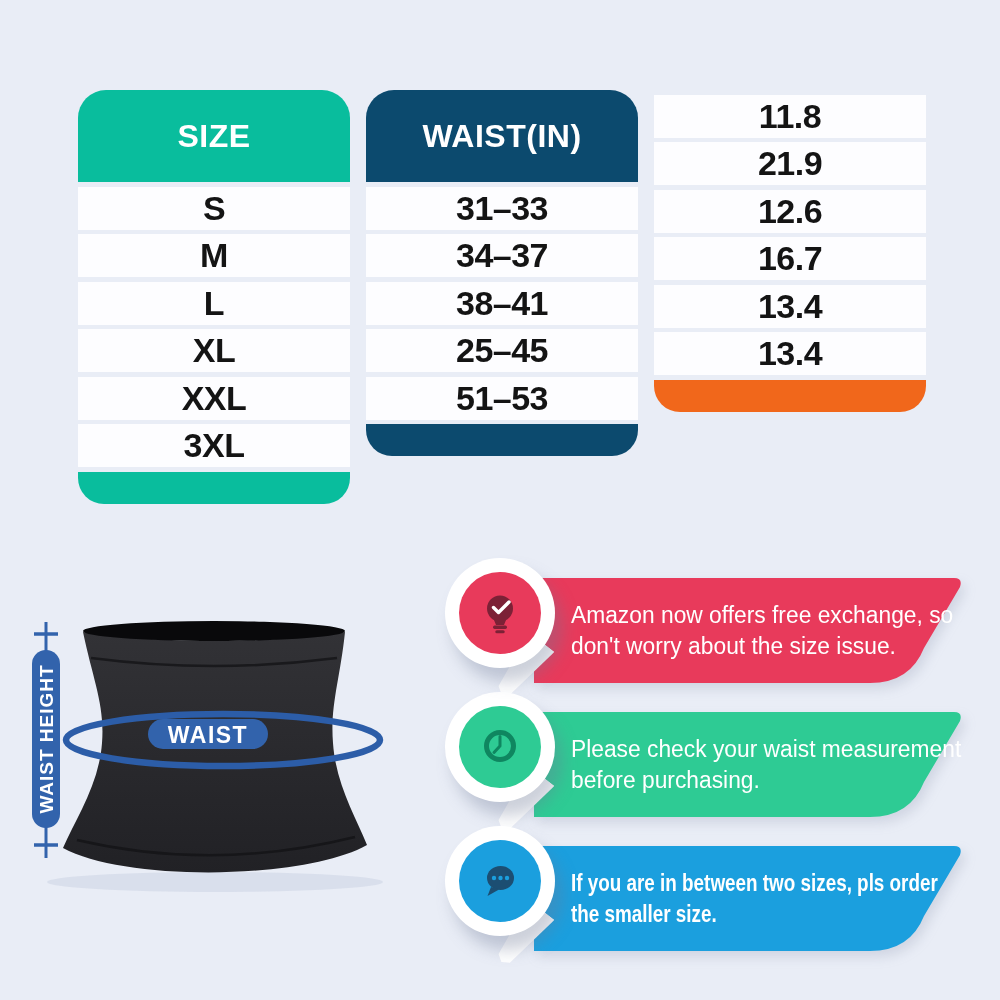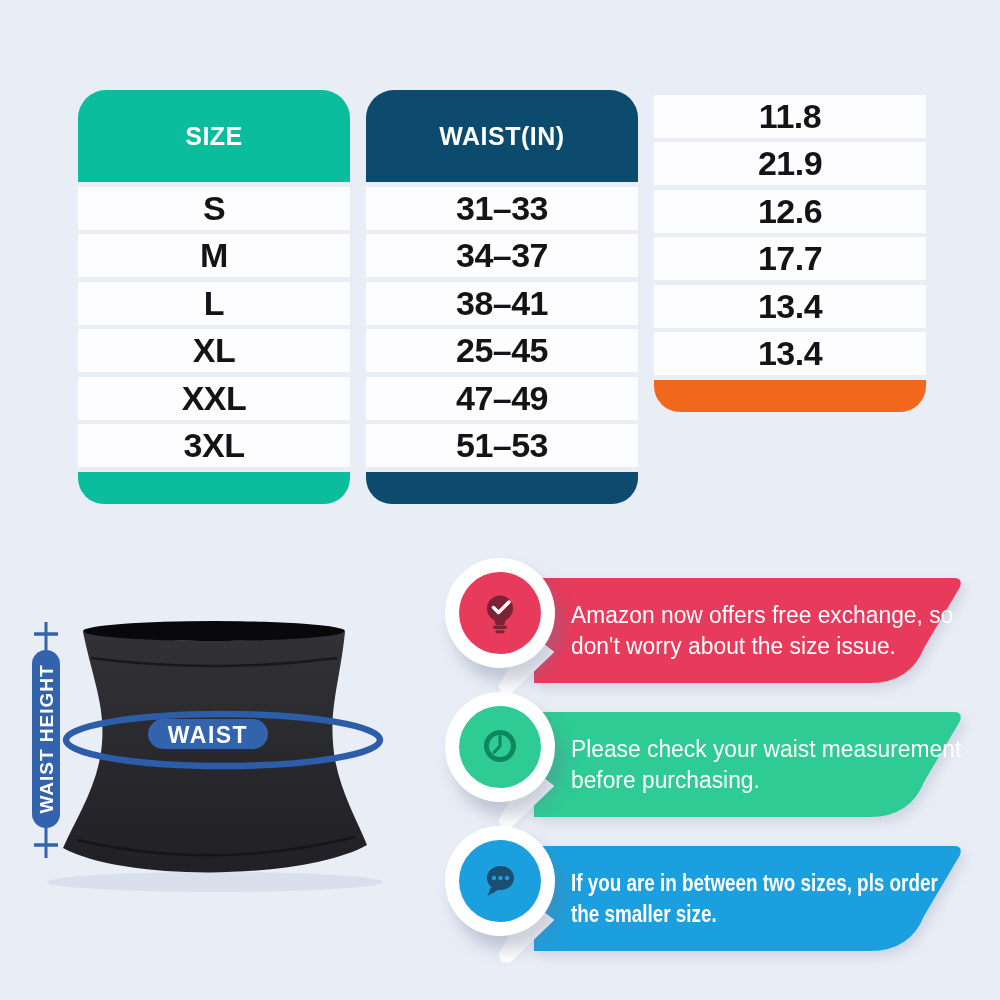--- a/index.html
+++ b/index.html
@@ -16,21 +16,21 @@
 
   
   .size-table{
     position:absolute;left:78px;top:90px;width:848px;
     display:flex;gap:16px;
   }
   .col{flex:1;display:flex;flex-direction:column;}
   .col-header{
     height:92px;border-radius:28px 28px 0 0;
     display:flex;align-items:center;justify-content:center;
-    color:#ffffff;font-size:25px;font-weight:700;letter-spacing:0.5px;
+    color:#ffffff;font-size:32px;font-weight:700;letter-spacing:0.5px;
   }
   .hdr-size{background:#09bd9d;}
   .hdr-waist{background:#0c4a6e;}
   .hdr-height{background:#f1671b;}
   .cell{
     height:43px;margin-top:4.5px;background:#fdfdff;
     display:flex;align-items:center;justify-content:center;
     font-size:34px;font-weight:700;color:#141414;letter-spacing:-0.5px;
   }
   .col-footer{
@@ -107,30 +107,29 @@
       <div class="cell">3XL</div>
       <div class="col-footer hdr-size"></div>
     </div>
 
     <div class="col">
       <div class="col-header hdr-waist">WAIST(IN)</div>
       <div class="cell">31–33</div>
       <div class="cell">34–37</div>
       <div class="cell">38–41</div>
       <div class="cell">25–45</div>
-      <div class="cell">47–49</div>
       <div class="cell">51–53</div>
       <div class="col-footer hdr-waist"></div>
     </div>
 
     <div class="col">
       <div class="cell">11.8</div>
       <div class="cell">21.9</div>
       <div class="cell">12.6</div>
-      <div class="cell">17.7</div>
+      <div class="cell">16.7</div>
       <div class="cell">13.4</div>
       <div class="cell">13.4</div>
       <div class="col-footer hdr-height"></div>
     </div>
 
   </div>
 
   <div class="diagram">
     <svg width="430" height="300" viewBox="0 0 430 300">
       <defs>

